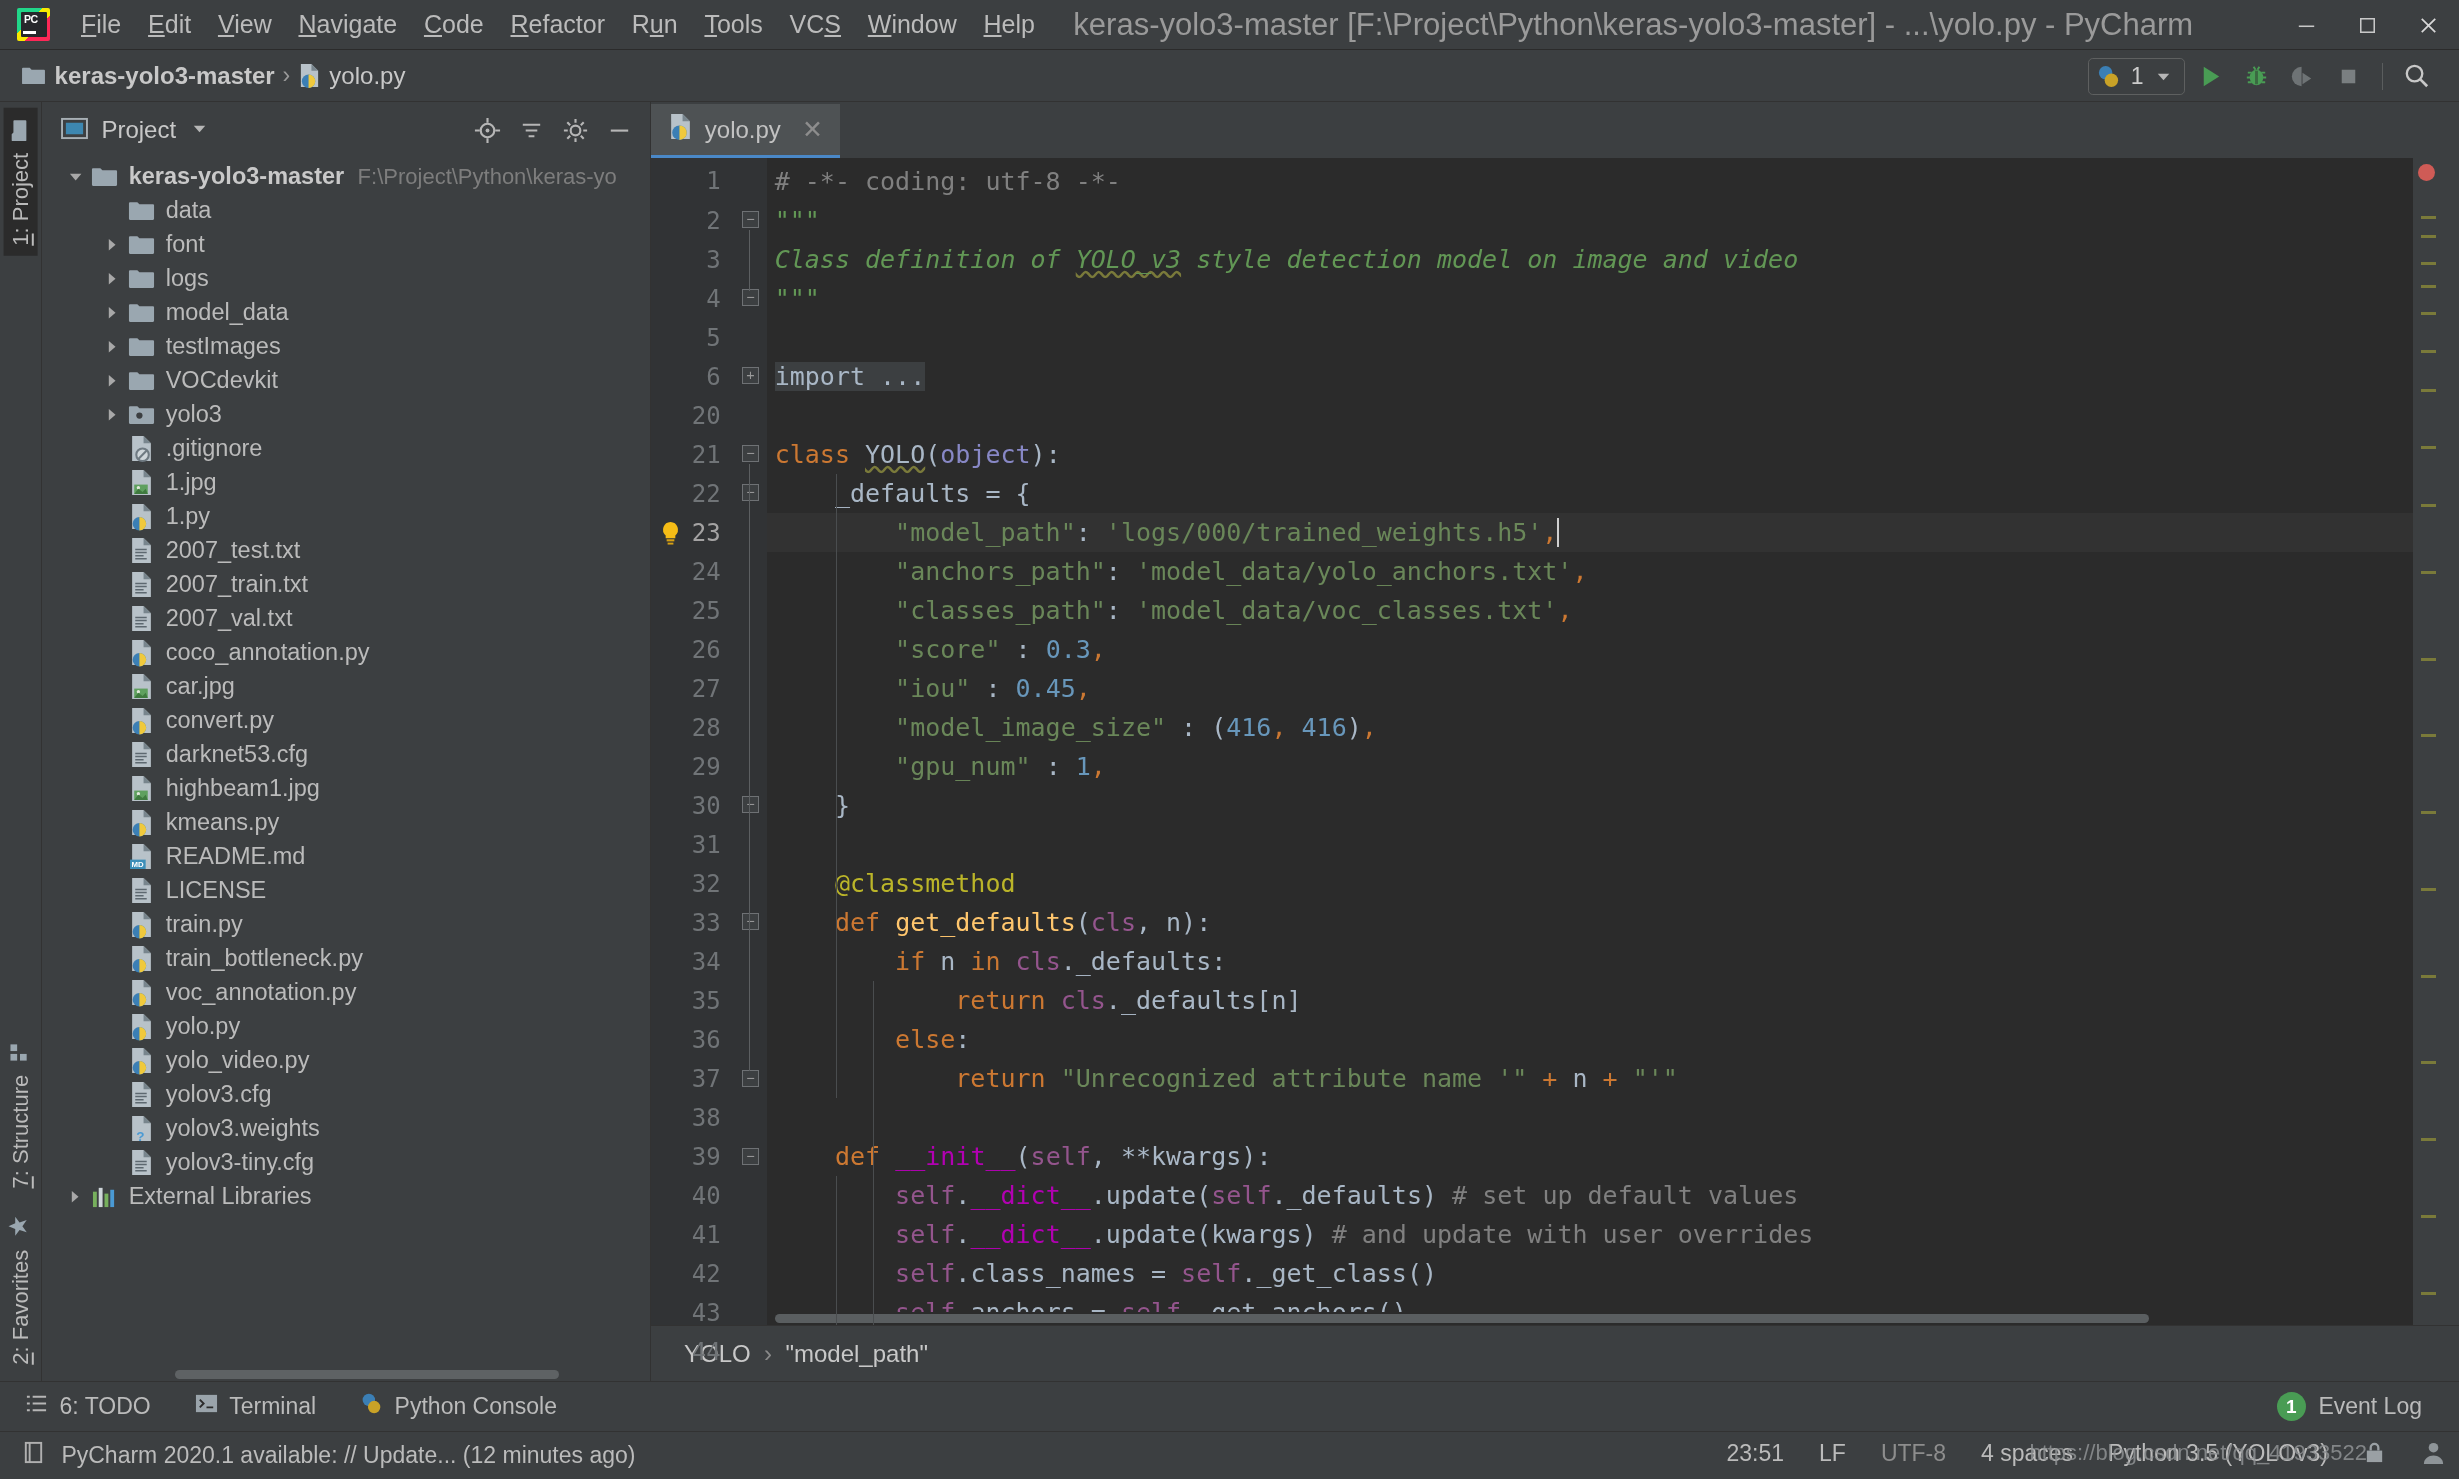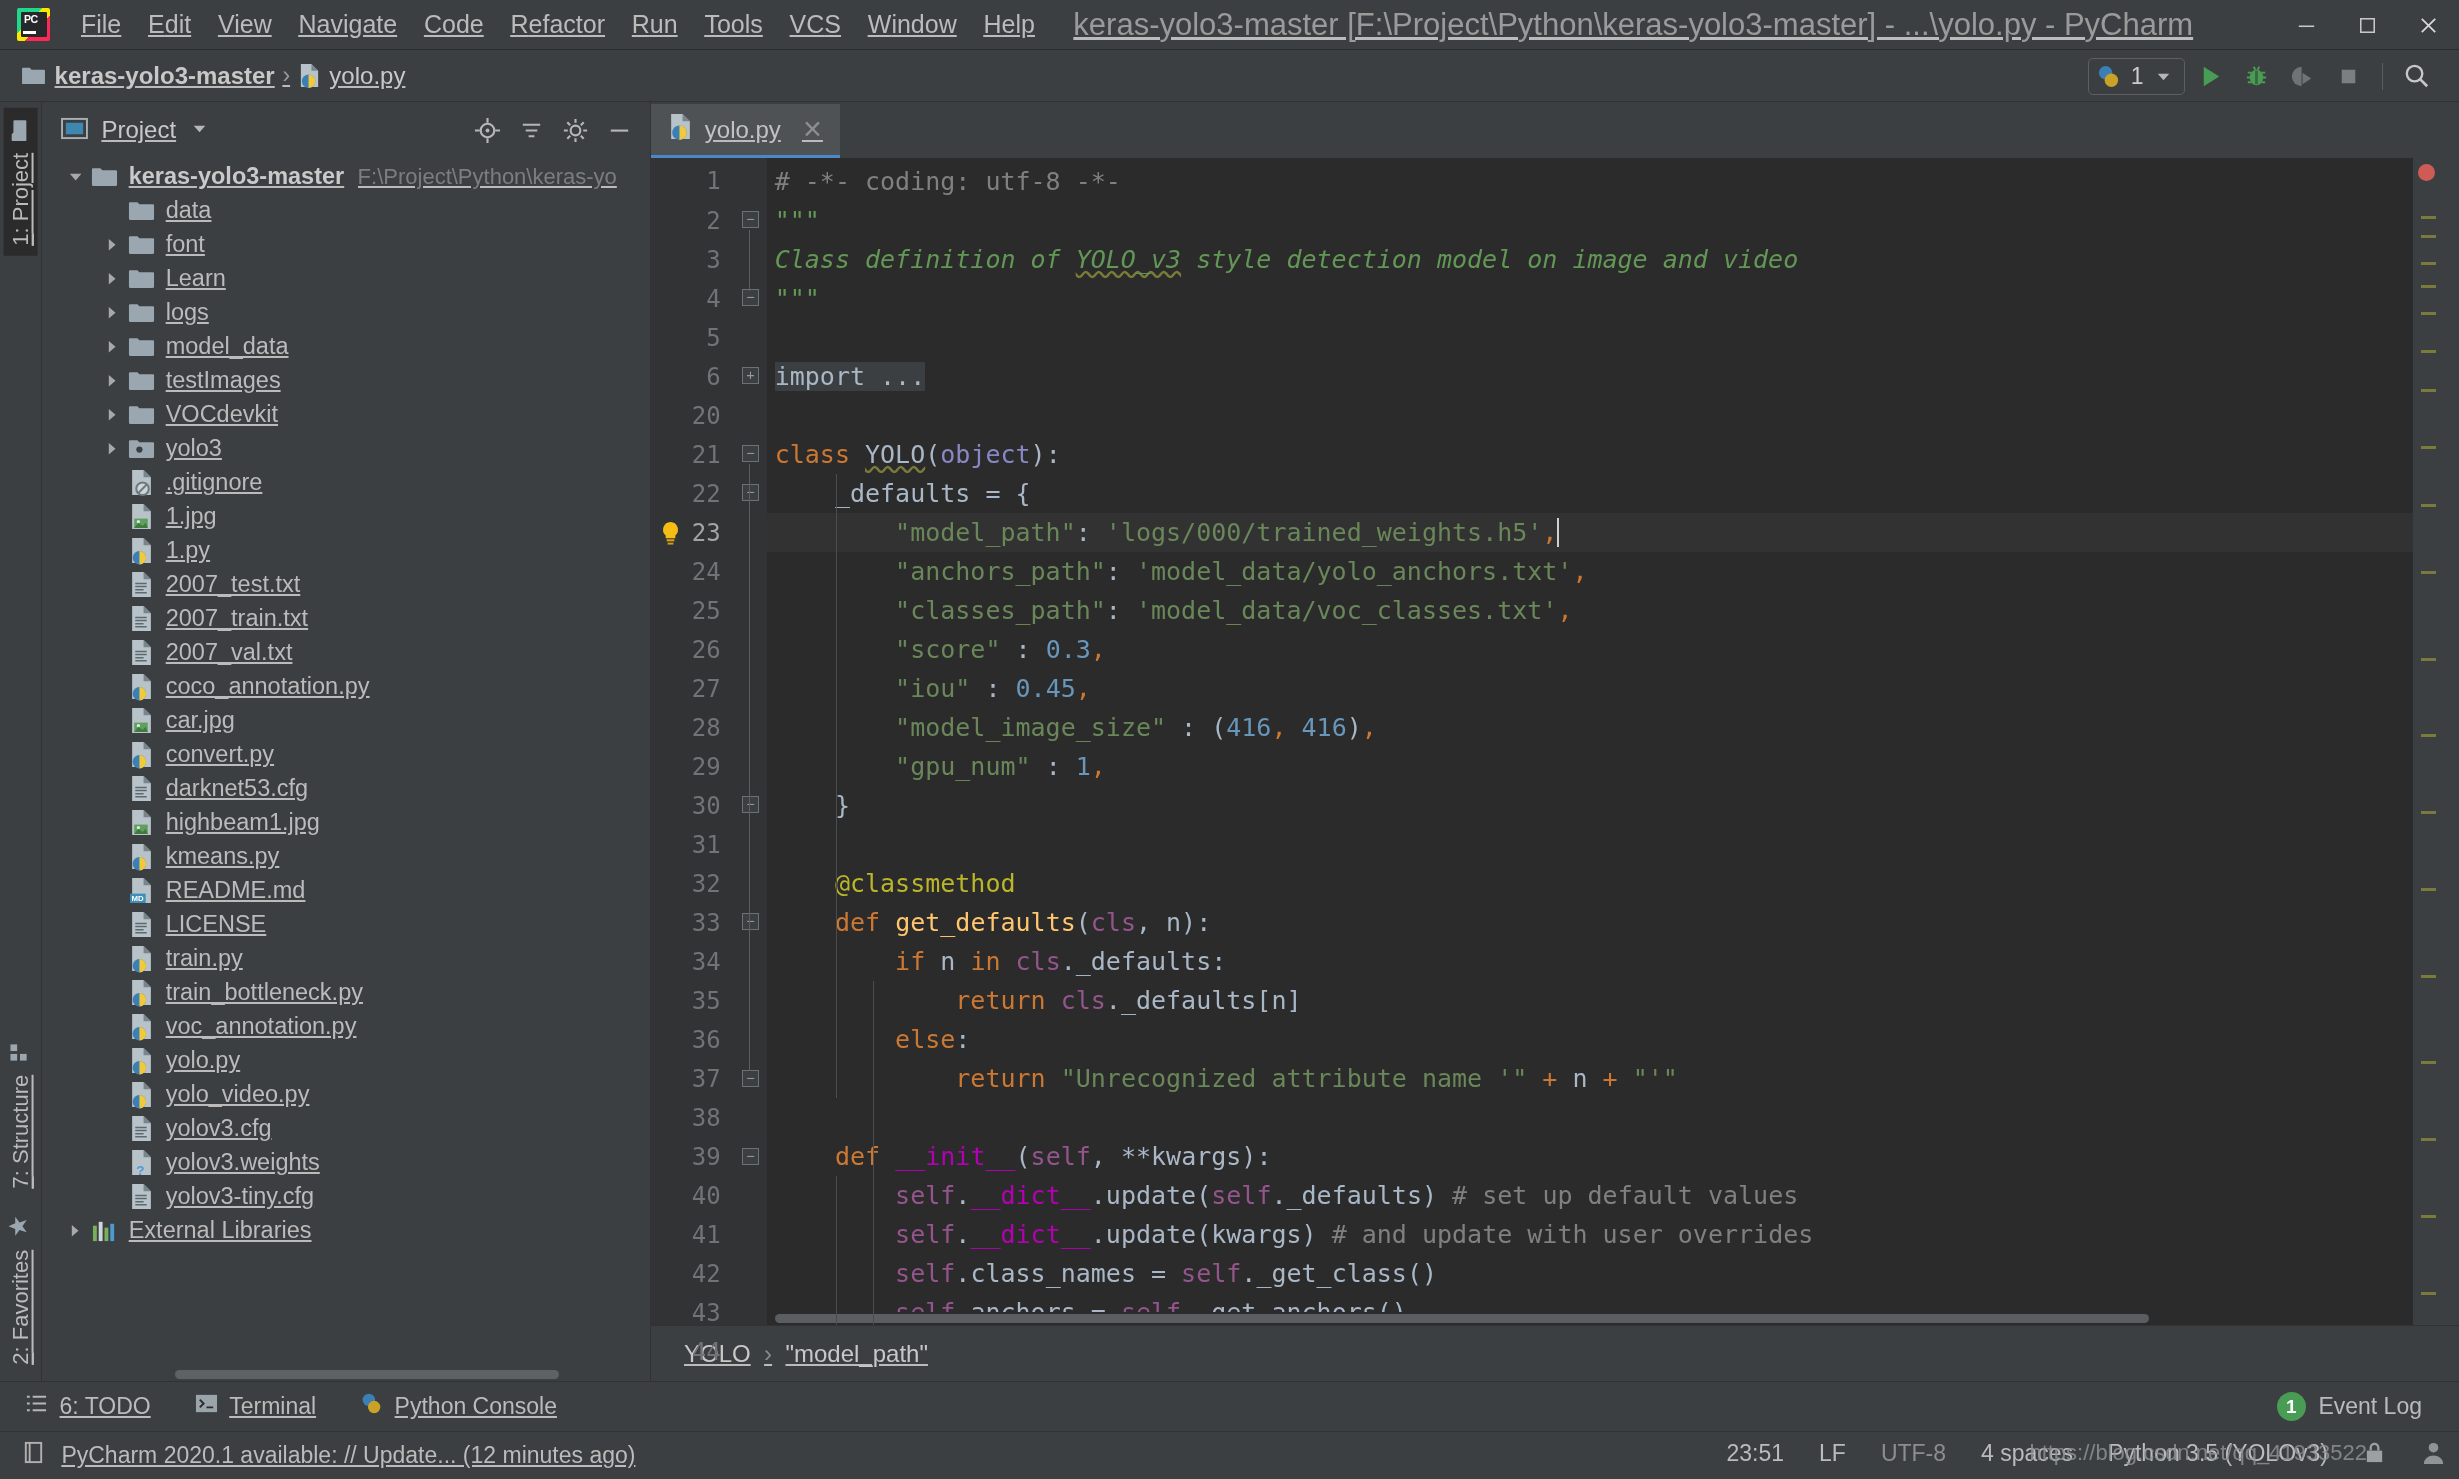--- a/index.html
+++ b/index.html
@@ -2,21 +2,21 @@
 <html><head>
 <meta charset="utf-8">
 <style>
   * { box-sizing: border-box; margin:0; padding:0; }
   html,body { width:2459px; height:1479px; overflow:hidden; background:#3c3f41; }
   body {
     font-family: "Liberation Sans", sans-serif;
     color:#bbbbbb;
     -webkit-font-smoothing: antialiased;
   }
-  .app { position:relative; width:2459px; height:1479px; display:flex; flex-direction:column; background:#be185d;text-decoration:underline; }
+  .app { position:relative; width:2459px; height:1479px; display:flex; flex-direction:column; background:#be185d; }
 
   
   .titlebar {
     height:50px; background:#3c3f41; display:flex; align-items:center;
     flex:0 0 50px; position:relative; border-bottom:1px solid #2b2b2b;
   }
   .pc-logo { width:33px; height:33px; margin-left:17.3px; margin-right:17.3px; position:relative; border-radius:1.9px; overflow:hidden;
              background:linear-gradient(135deg,#21d789 0%,#21d789 38%,#f9e900 38%,#f9e900 62%,#fe2857 62%); }
   .pc-logo .inner { position:absolute; left:3.8px; top:3.8px; right:3.8px; bottom:3.8px; background:#27282c; border-radius:1px;
                     color:#fff; font-size:10.6px; font-weight:bold; line-height:11.5px; padding:1.9px 0 0 2.9px; letter-spacing:-0.5px;}
@@ -359,33 +359,20 @@
               <svg width="17.3" height="17.3" viewBox="0 0 18 18">
                 <path d="M5 3 L12 9 L5 15z" fill="#a8a8a8"></path>
               </svg>
             </span>
             <span class="fico">
               <svg width="29" height="23" viewBox="0 0 26 22">
                 <path d="M1 4a1 1 0 0 1 1-1h7l2 2h13a1 1 0 0 1 1 1v13a1 1 0 0 1-1 1H2a1 1 0 0 1-1-1z" fill="#9aa7b0"></path>
               </svg>
             </span>
             <span class="tlabel">font</span>
-          </div>
-          <div class="trow lvl1">
-            <span class="arrow">
-              <svg width="17.3" height="17.3" viewBox="0 0 18 18">
-                <path d="M5 3 L12 9 L5 15z" fill="#a8a8a8"></path>
-              </svg>
-            </span>
-            <span class="fico">
-              <svg width="29" height="23" viewBox="0 0 26 22">
-                <path d="M1 4a1 1 0 0 1 1-1h7l2 2h13a1 1 0 0 1 1 1v13a1 1 0 0 1-1 1H2a1 1 0 0 1-1-1z" fill="#9aa7b0"></path>
-              </svg>
-            </span>
-            <span class="tlabel">Learn</span>
           </div>
           <div class="trow lvl1">
             <span class="arrow">
               <svg width="17.3" height="17.3" viewBox="0 0 18 18">
                 <path d="M5 3 L12 9 L5 15z" fill="#a8a8a8"></path>
               </svg>
             </span>
             <span class="fico">
               <svg width="29" height="23" viewBox="0 0 26 22">
                 <path d="M1 4a1 1 0 0 1 1-1h7l2 2h13a1 1 0 0 1 1 1v13a1 1 0 0 1-1 1H2a1 1 0 0 1-1-1z" fill="#9aa7b0"></path>

